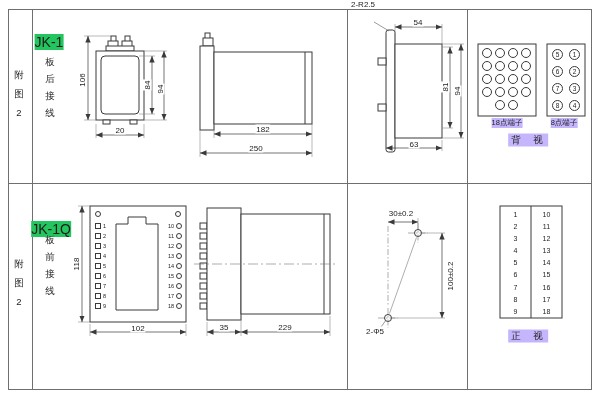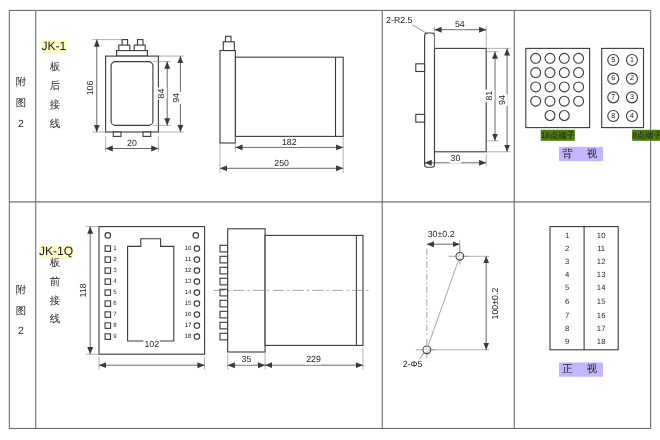--- a/index.html
+++ b/index.html
@@ -4,23 +4,23 @@
 <style>
   *{margin:0;padding:0;box-sizing:border-box}
   html,body{background:#ffffff}
   body{font-family:"Liberation Sans","DejaVu Sans",sans-serif;color:#1d1d1d}
   .sheet{position:relative;width:600px;height:400px;background:#fff;overflow:hidden}
   .sheet > svg{position:absolute;left:0;top:0}
   .t{position:absolute;white-space:nowrap;color:#1d1d1d}
   .ctr{transform:translate(-50%,-50%)}
   .rot{transform:translate(-50%,-50%) rotate(-90deg)}
   .dim{font-size:8px;line-height:9px;background:#fff;padding:0 1px}
-  .lbl{font-size:7.5px;background:#4d7c0f}
+  .lbl{font-size:7.5px;background:#c4b5fd}
   .big{font-size:9.5px;letter-spacing:5px;background:#c4b5fd;padding-left:3px}
-  .mdl{font-size:11px;background:#fef9c3}
+  .mdl{font-size:14px;background:#22c55e}
   .vcol{position:absolute;width:18px;text-align:center;font-size:9.5px}
   .vcol span{display:block;line-height:19px}
   .vcol.tight span{line-height:17px}
   
   .termL{position:absolute;left:95px;top:221px}
   .termL .row{display:flex;align-items:center;height:10px;gap:2px}
   .termR{position:absolute;left:158px;top:221px}
   .termR .row{display:flex;align-items:center;justify-content:flex-end;height:10px;gap:2px;width:24px}
   .sq{width:6px;height:6px;border:1px solid #3a3a3a;background:#fff;flex:0 0 auto}
   .circ{width:6px;height:6px;border:1px solid #3a3a3a;border-radius:50%;background:#fff;flex:0 0 auto}
@@ -251,43 +251,43 @@
     </div>
 
   <span class="t rot dim" style="left:82px;top:80px">106</span>
   <span class="t rot dim" style="left:147px;top:85px">84</span>
   <span class="t rot dim" style="left:160px;top:89px">94</span>
   <span class="t ctr dim" style="left:120px;top:130px">20</span>
 
   <span class="t ctr dim" style="left:263px;top:129px">182</span>
   <span class="t ctr dim" style="left:256px;top:148px">250</span>
 
-  <span class="t ctr dim" style="left:363px;top:18px">2-R2.5</span>
+  <span class="t ctr dim" style="left:363px;top:4px">2-R2.5</span>
   <span class="t ctr dim" style="left:418px;top:22px">54</span>
   <span class="t rot dim" style="left:445px;top:87px">81</span>
   <span class="t rot dim" style="left:457px;top:91px">94</span>
-  <span class="t ctr dim" style="left:414px;top:144px">30</span>
+  <span class="t ctr dim" style="left:414px;top:144px">63</span>
 
   <span class="t ctr lbl" style="left:507px;top:123px">18点端子</span>
-  <span class="t ctr lbl" style="left:588px;top:123px">8点端子</span>
+  <span class="t ctr lbl" style="left:564px;top:123px">8点端子</span>
   <span class="t ctr big" style="left:528px;top:140px">背 视</span>
 
   <div class="grid8">
       <span class="cnum">5</span>
       <span class="cnum">1</span>
       <span class="cnum">6</span>
       <span class="cnum">2</span>
       <span class="cnum">7</span>
       <span class="cnum">3</span>
       <span class="cnum">8</span>
       <span class="cnum">4</span>
     </div>
 
   <span class="t rot dim" style="left:76px;top:264px">118</span>
-  <span class="t ctr dim" style="left:138px;top:313px">102</span>
+  <span class="t ctr dim" style="left:138px;top:328px">102</span>
   <span class="t ctr dim" style="left:224px;top:327px">35</span>
   <span class="t ctr dim" style="left:285px;top:327px">229</span>
   <span class="t ctr dim" style="left:401px;top:213px">30±0.2</span>
   <span class="t rot dim" style="left:450px;top:276px">100±0.2</span>
   <span class="t ctr dim" style="left:375px;top:331px">2-Φ5</span>
   <span class="t ctr big" style="left:528px;top:336px">正 视</span>
 
   <div class="termL">
       <div class="row">
         <span class="sq"></span>

